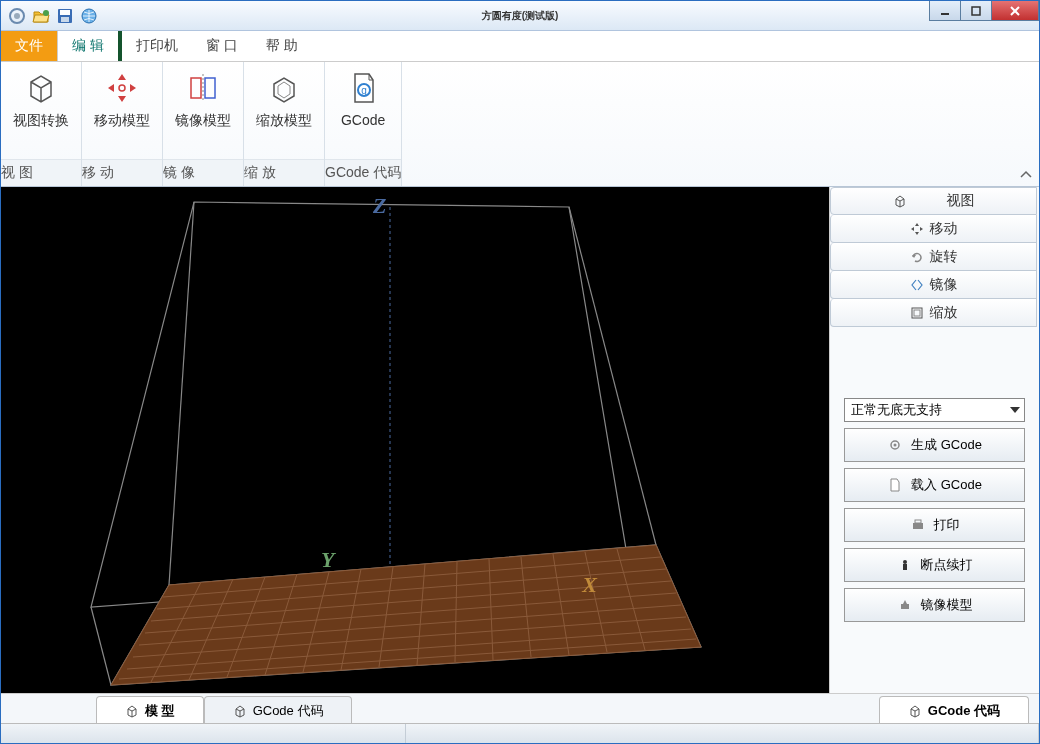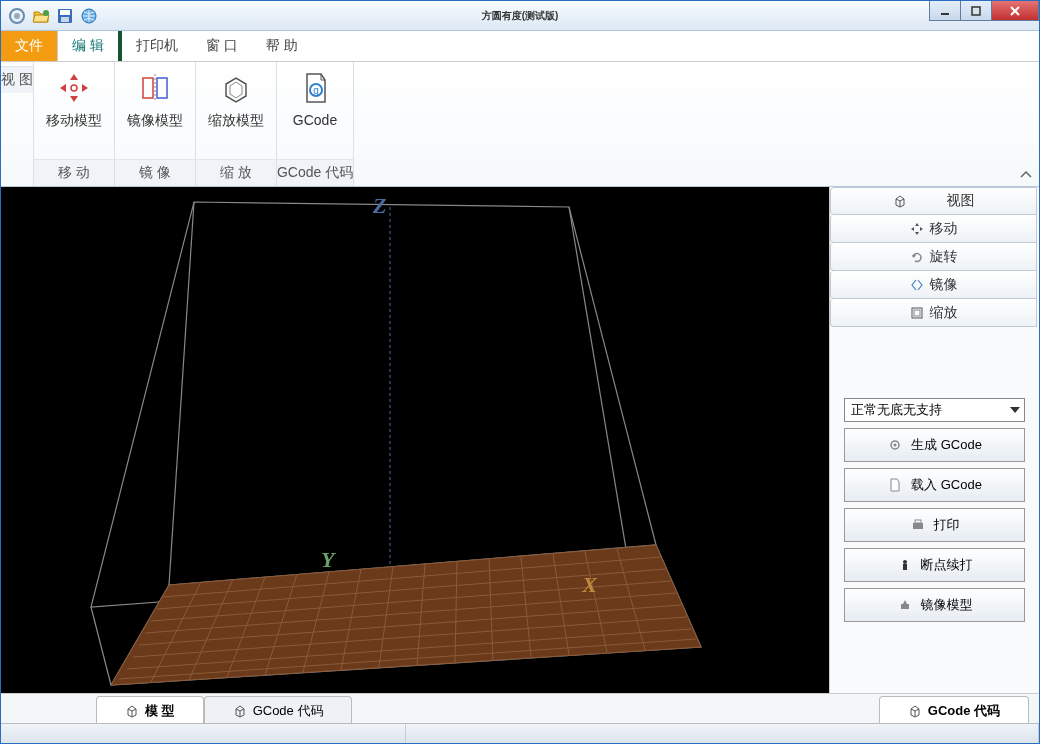--- a/index.html
+++ b/index.html
@@ -22,21 +22,21 @@
 .menuitem.active-file { background: #f39c12; color: #fff; }
 .menuitem.active-edit { background: #fff; color: #0f766e; border-left: 1px solid #ccc; border-right: 4px solid #14532d; }
 
 
 .ribbon { height: 125px; background: linear-gradient(to bottom,#fff,#f6f9fc); display: flex; border-bottom: 1px solid #b8c6d6; position: relative; }
 .ribbon-group { display: flex; flex-direction: column; align-items: center; border-right: 1px solid #d8e0e8; padding: 4px 0 0 0; }
 .ribbon-buttons { display: flex; flex: 1; }
 .ribbon-btn { display: flex; flex-direction: column; align-items: center; justify-content: flex-start; padding: 4px 12px; gap: 6px; cursor: pointer; }
 .ribbon-btn .ricon { width: 36px; height: 36px; display: flex; align-items: center; justify-content: center; }
 .ribbon-btn .rlabel { font-size: 14px; color: #333; }
-.ribbon-group-label { font-size: 14px; color: #555; padding: 4px 0 4px 0; width: 100%; text-align: center; background: #f0f4f8; border-top: 1px solid #e0e6ec; }
+.ribbon-group-label { font-size: 14px; color: #555; padding: 4px 0 4px 0; width: 100%; background: #f0f4f8; border-top: 1px solid #e0e6ec; }
 .ribbon-expand { position: absolute; right: 6px; bottom: 4px; color: #666; cursor: pointer; }
 
 
 .main { flex: 1; display: flex; position: relative; background: #fff; }
 .viewport { flex: 1; background: #000; position: relative; overflow: hidden; }
 .axis-label { position: absolute; font-family: "Times New Roman", serif; font-style: italic; font-size: 22px; font-weight: bold; }
 .axis-x { color: #c08a3a; right: 232px; bottom: 95px; }
 .axis-y { color: #6aa06a; left: 320px; bottom: 120px; }
 .axis-z { color: #4a6aa0; left: 372px; top: 6px; }
 
@@ -120,20 +120,30 @@
   <div class="menubar">
     <div class="menuitem active-file">文件</div>
     <div class="menuitem active-edit">编 辑</div>
     <div class="menuitem">打印机</div>
     <div class="menuitem">窗 口</div>
     <div class="menuitem">帮 助</div>
   </div>
 
   <div class="ribbon">
     <div class="ribbon-group">
+      <div class="ribbon-buttons">
+        <div class="ribbon-btn">
+          <div class="ricon">
+              <svg width="36" height="36" viewBox="0 0 36 36">
+                <path d="M8 12 L18 6 L28 12 L28 26 L18 32 L8 26 Z M8 12 L18 18 L28 12 M18 18 L18 32" fill="none" stroke="#555" stroke-width="1.5"></path>
+              </svg>
+            </div>
+          <div class="rlabel">视图转换</div>
+        </div>
+      </div>
       <div class="ribbon-group-label">视 图</div>
     </div>
     <div class="ribbon-group">
       <div class="ribbon-buttons">
         <div class="ribbon-btn">
           <div class="ricon">
               <svg width="36" height="36" viewBox="0 0 36 36">
                 <path d="M18 4 L22 10 L14 10 Z M18 32 L22 26 L14 26 Z M4 18 L10 14 L10 22 Z M32 18 L26 14 L26 22 Z" fill="#d04040"></path>
                 <circle cx="18" cy="18" r="3" fill="none" stroke="#d04040" stroke-width="1.5"></circle>
               </svg>

